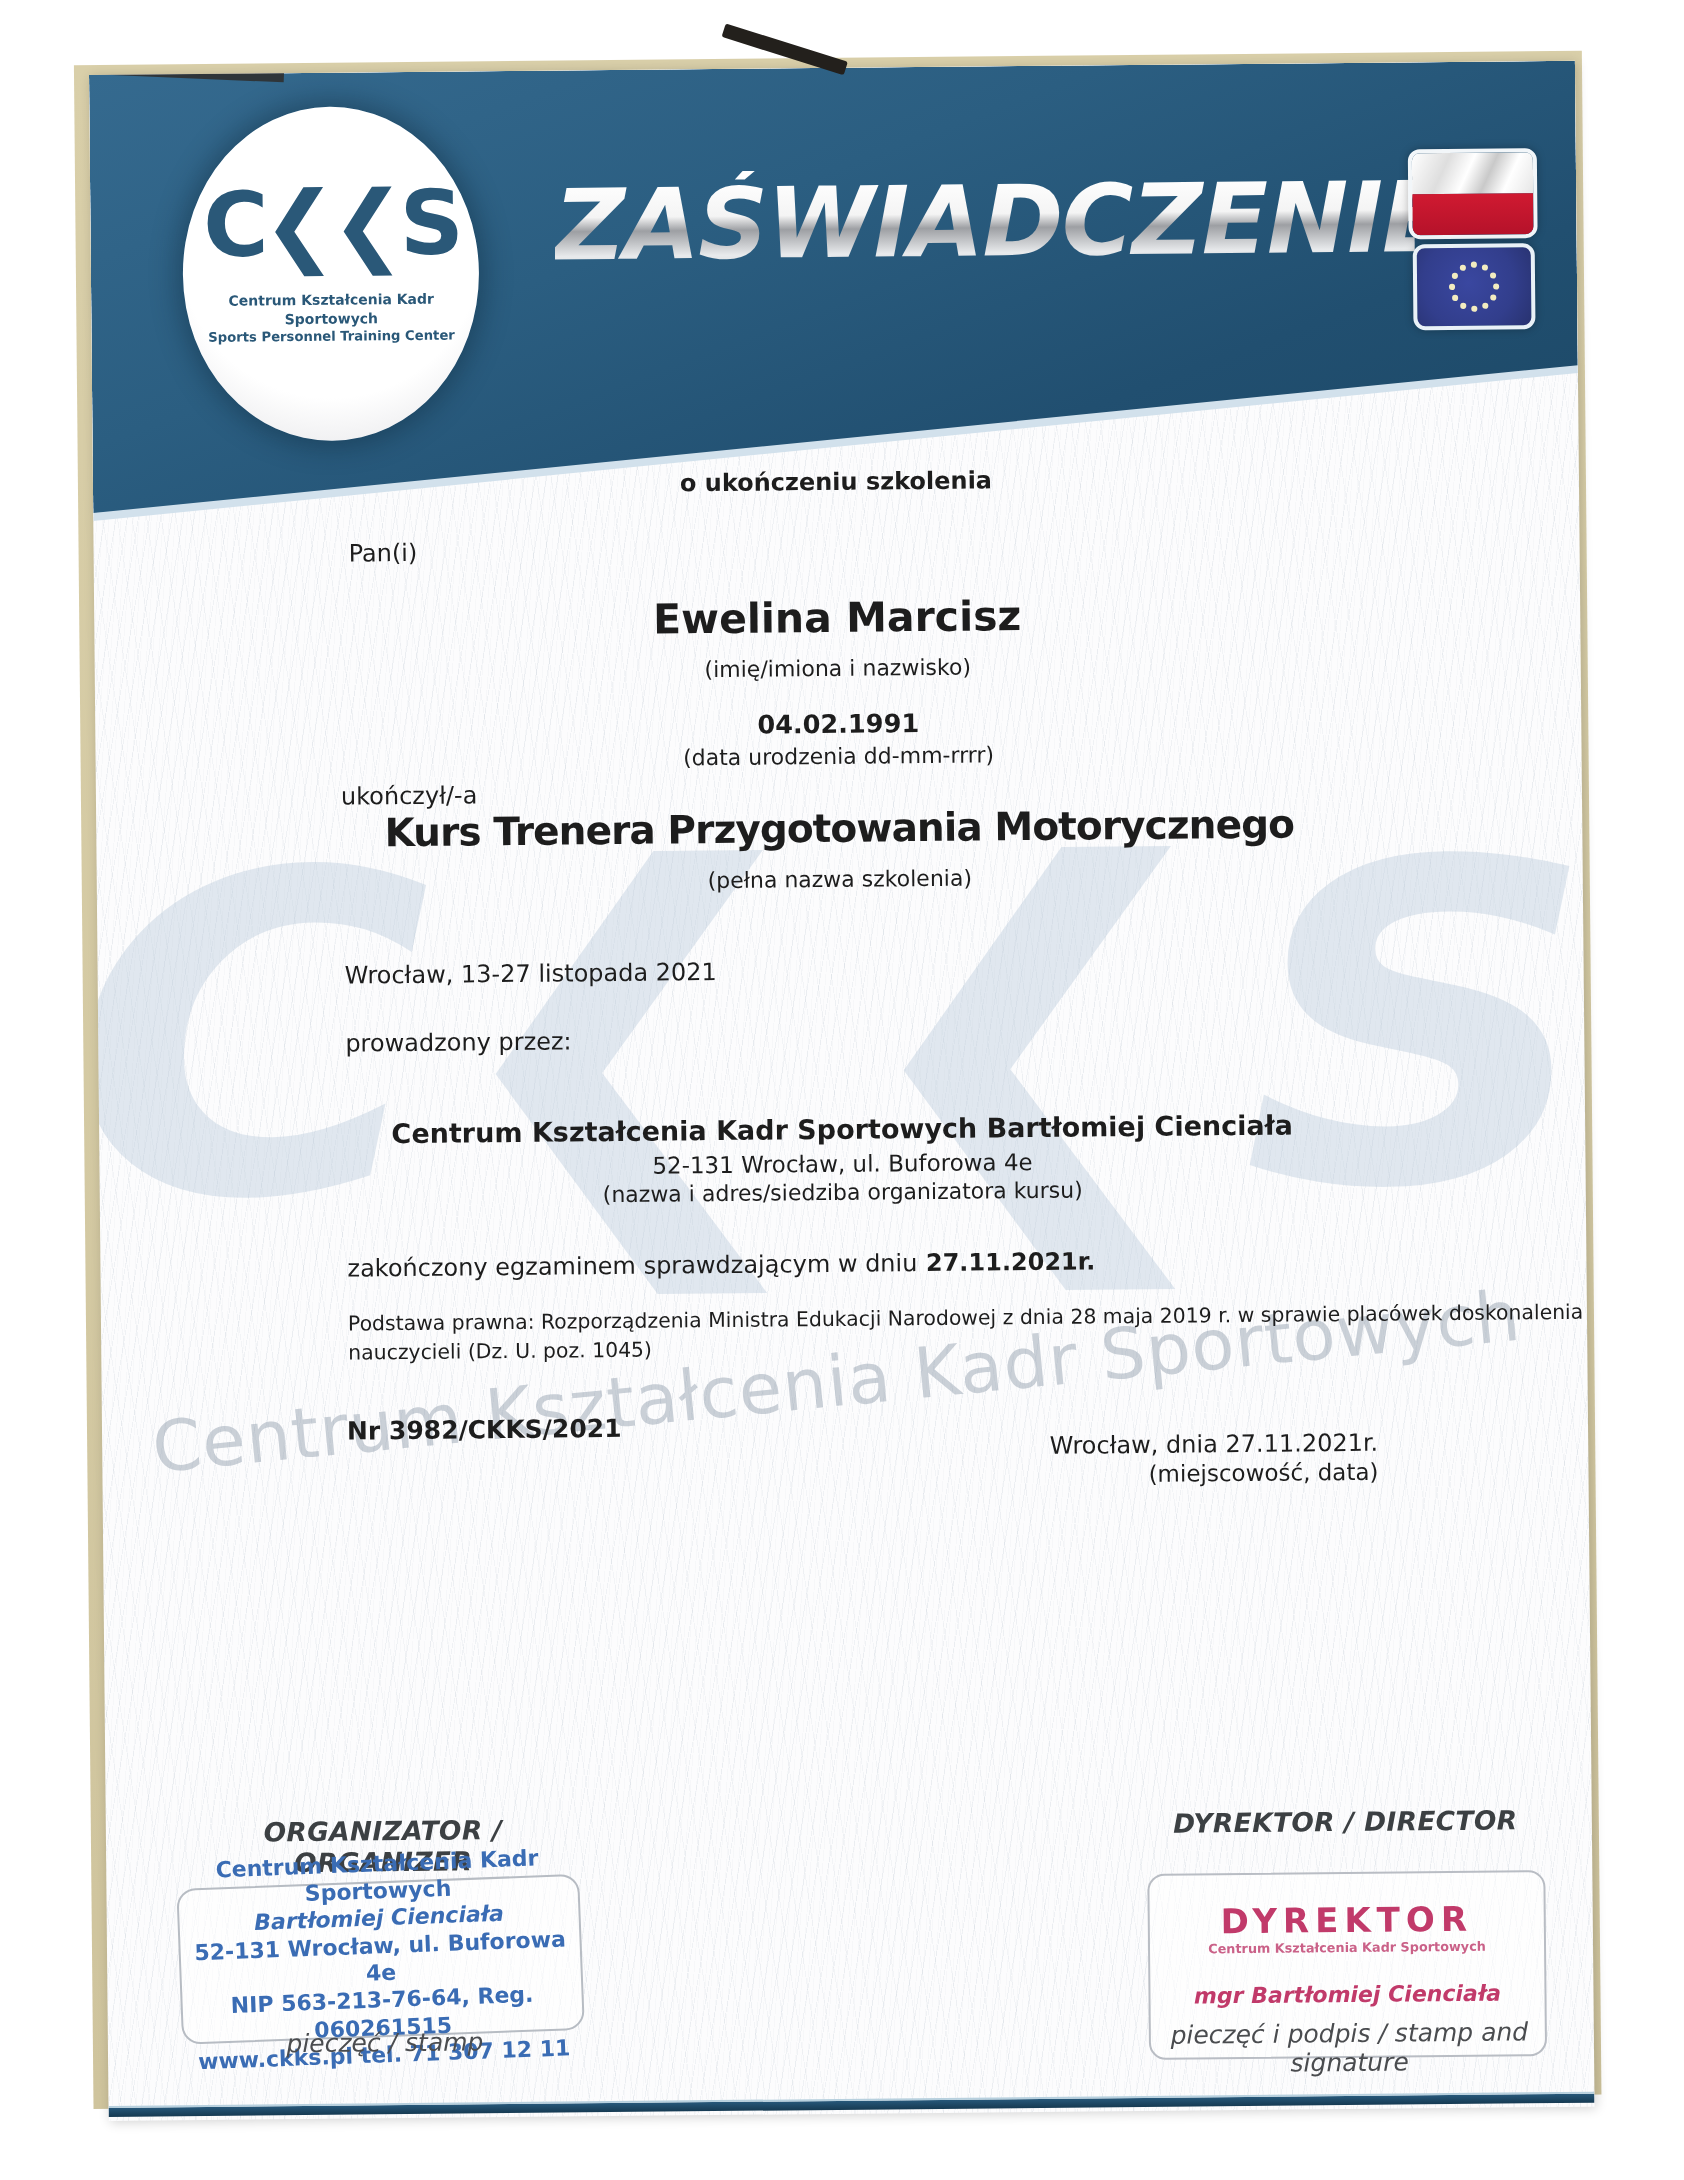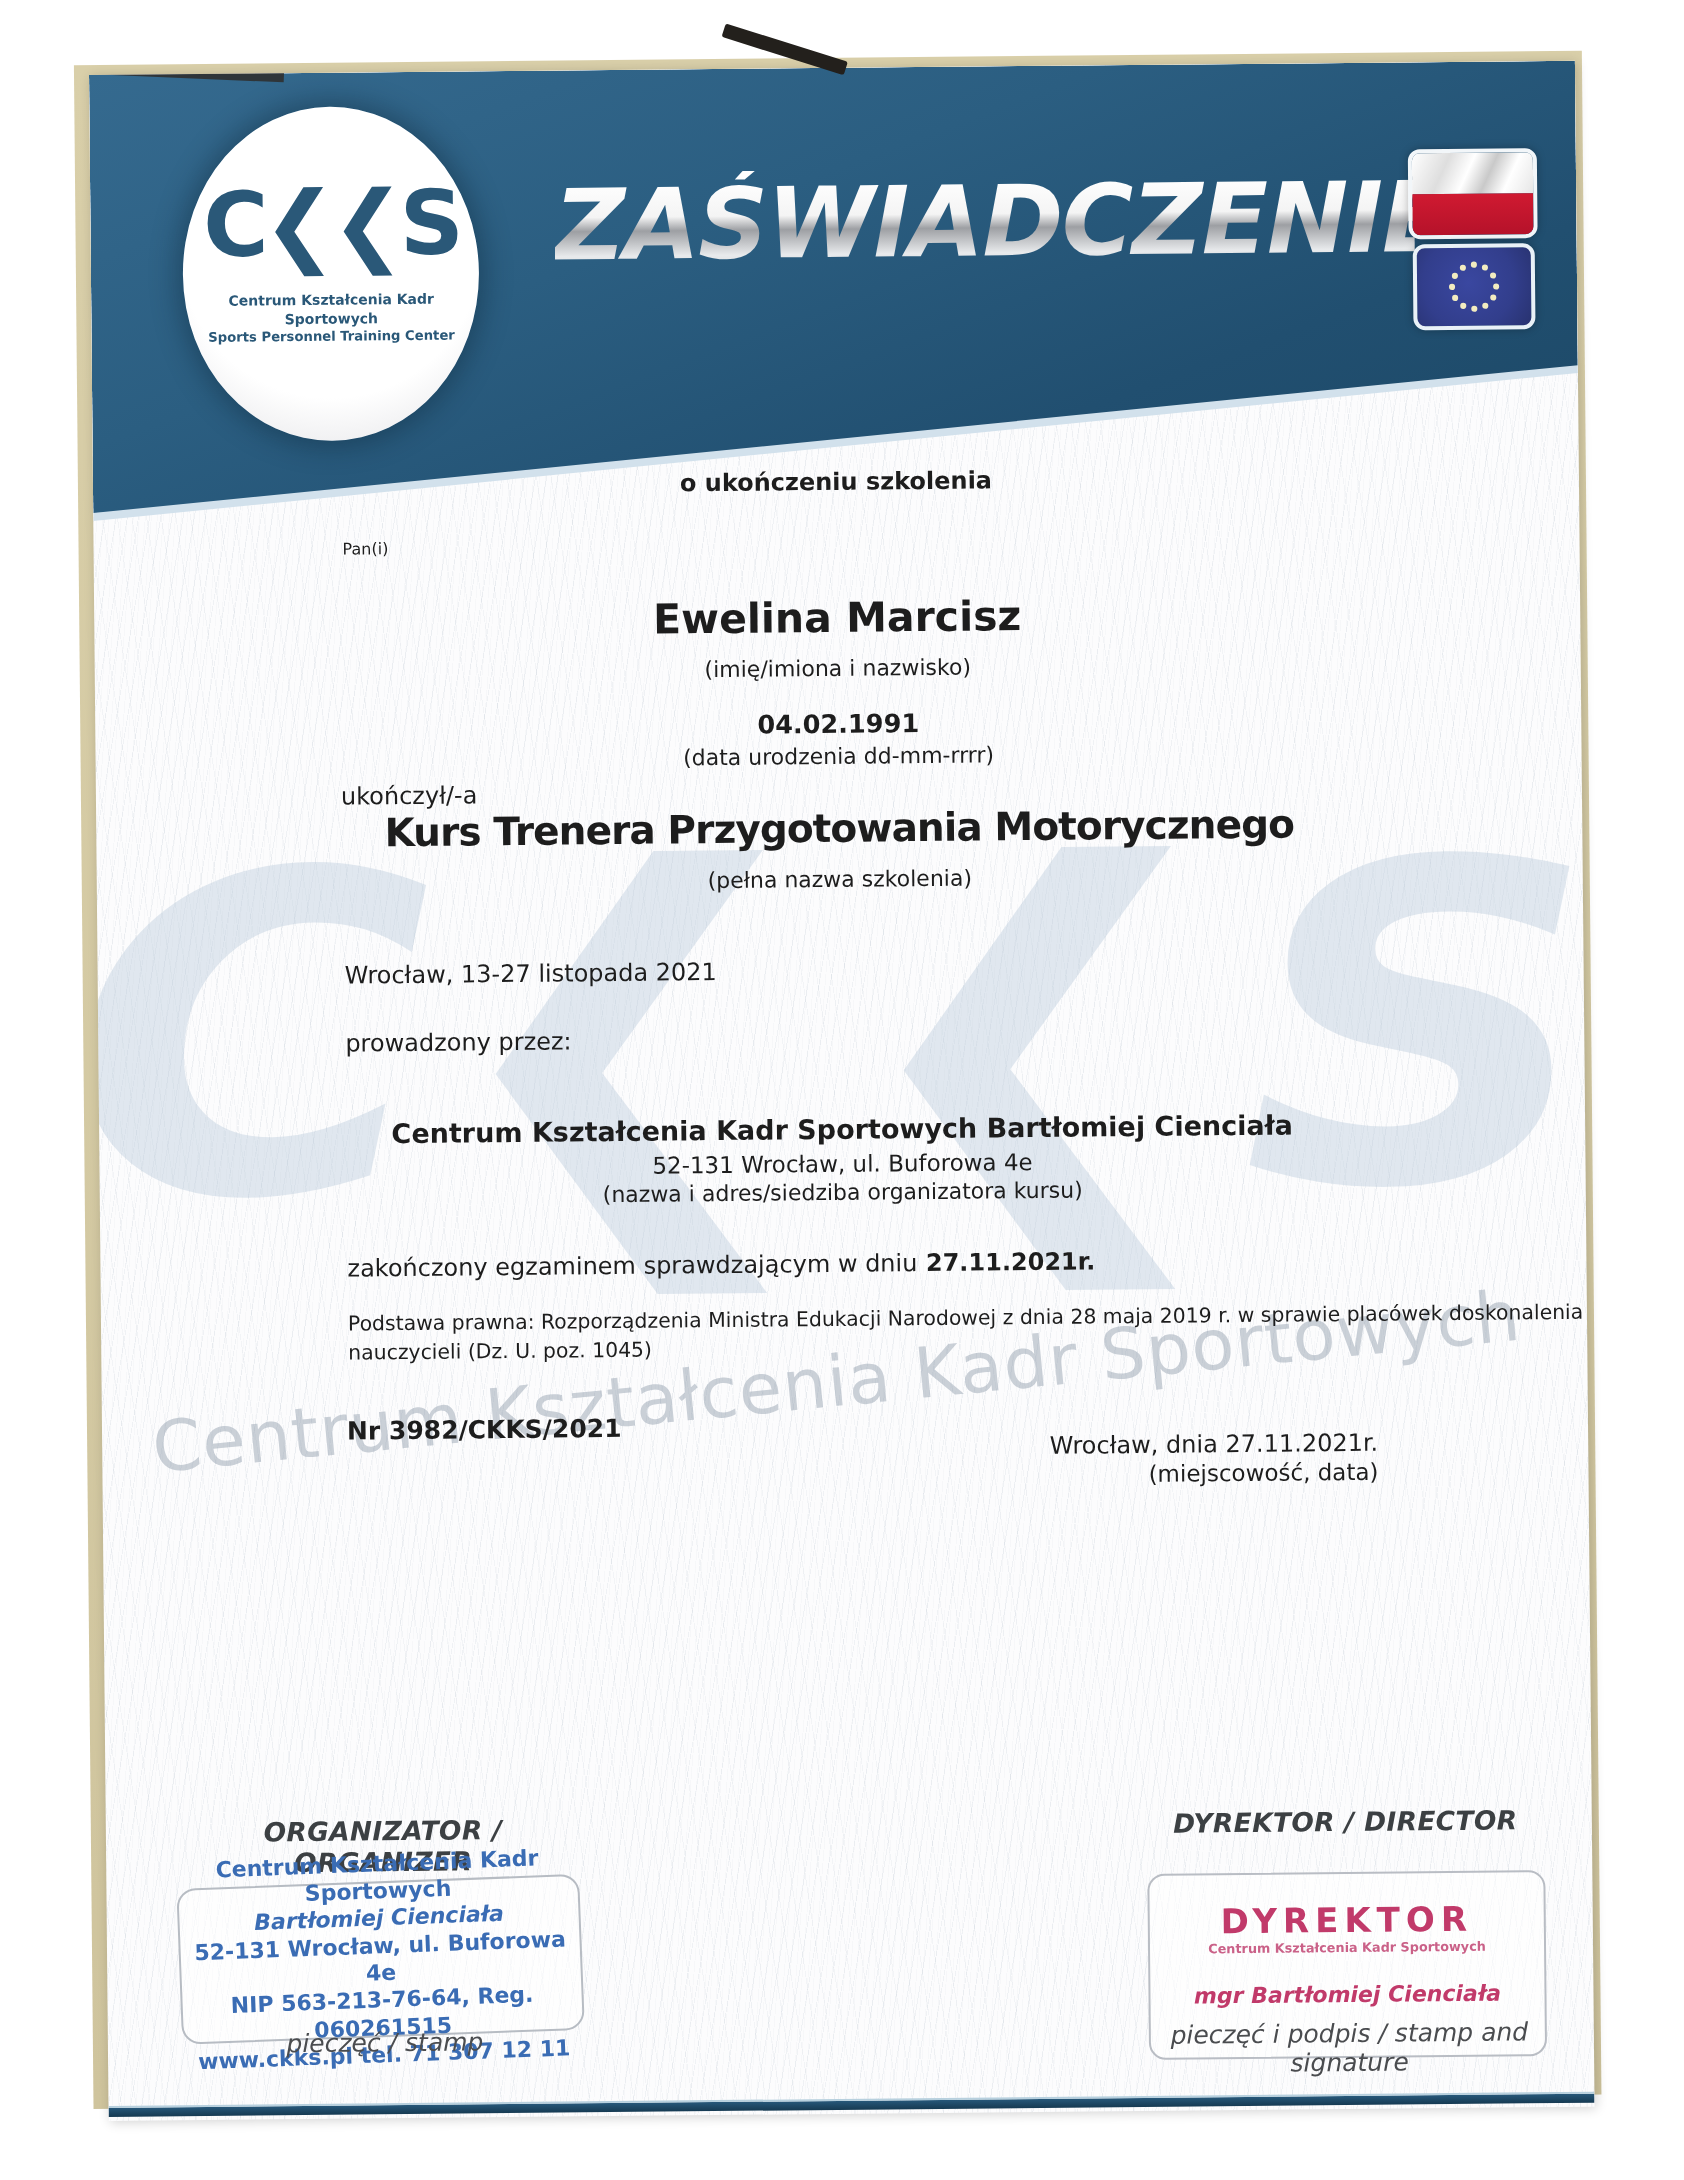--- a/index.html
+++ b/index.html
@@ -46,21 +46,21 @@
   .flag-pl .top{height:50%;background:linear-gradient(115deg,#ffffff 0%,#dedede 28%,#ffffff 46%,#c9c9c9 62%,#ffffff 78%,#e6e6e6 100%);}
   .flag-pl .bottom{height:50%;background:linear-gradient(180deg,#d01a31,#b5122a);}
   .flag-eu{left:1322px;top:182px;width:114px;height:78px;border:4.3px solid #e9f1f7;
            background:radial-gradient(circle at 45% 45%,#3a47a0 0%,#323e8c 60%,#28326f 100%);
            box-shadow:0 0 8.5px rgba(0,0,0,0.28);}
   
   .content{position:absolute;z-index:2;inset:0;}
   .t-center{position:absolute;left:0;width:100%;text-align:center;}
   .t-left{position:absolute;white-space:nowrap;}
   .subtitle{top:400px;font-size:24px;font-weight:700;}
-  .salutation{left:249px;top:467px;font-size:16px;}
+  .salutation{left:255px;top:467px;font-size:24px;}
   .recipient-name{top:526px;font-size:41px;font-weight:700;}
   .recipient-caption{top:588px;font-size:22px;}
   .birth-date{top:641px;font-size:25.6px;font-weight:700;}
   .birth-caption{top:676px;font-size:22px;}
   .completion-label{left:245px;top:710px;font-size:24px;}
   .course-name{top:738px;font-size:39px;font-weight:700;letter-spacing:-0.9px;}
   .course-caption{top:799px;font-size:22px;}
   .course-place{left:247px;top:889px;font-size:24px;}
   .conducted-by{left:247px;top:957px;font-size:24px;}
   .organizer-name{top:1046px;font-size:27px;font-weight:700;}

